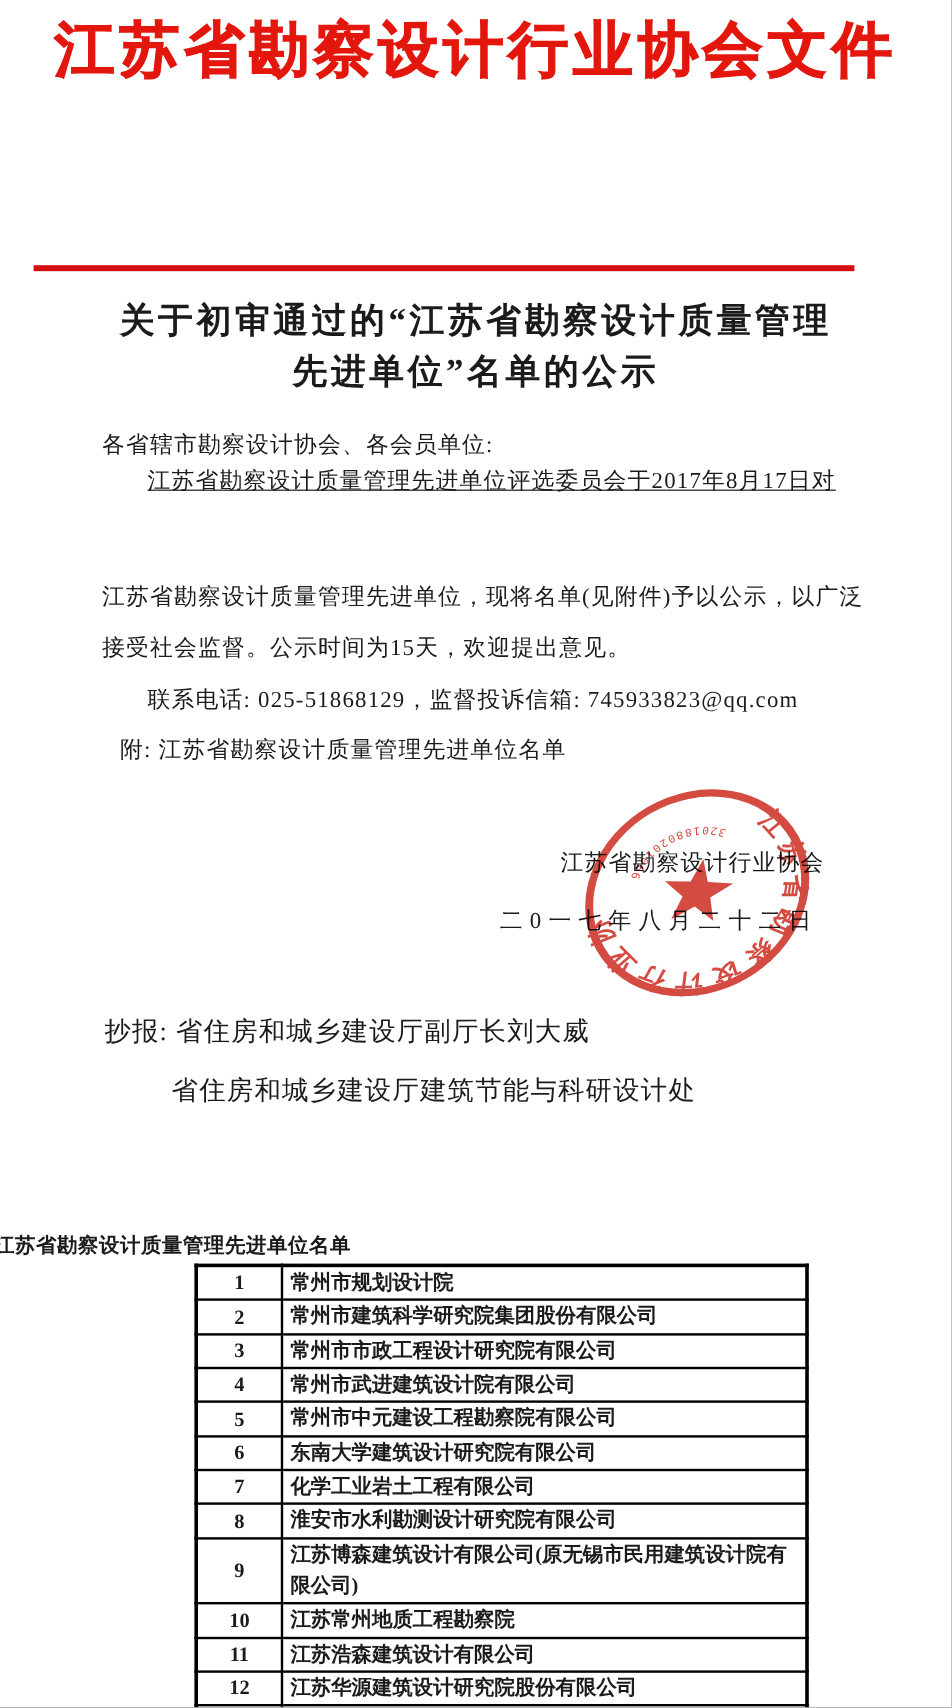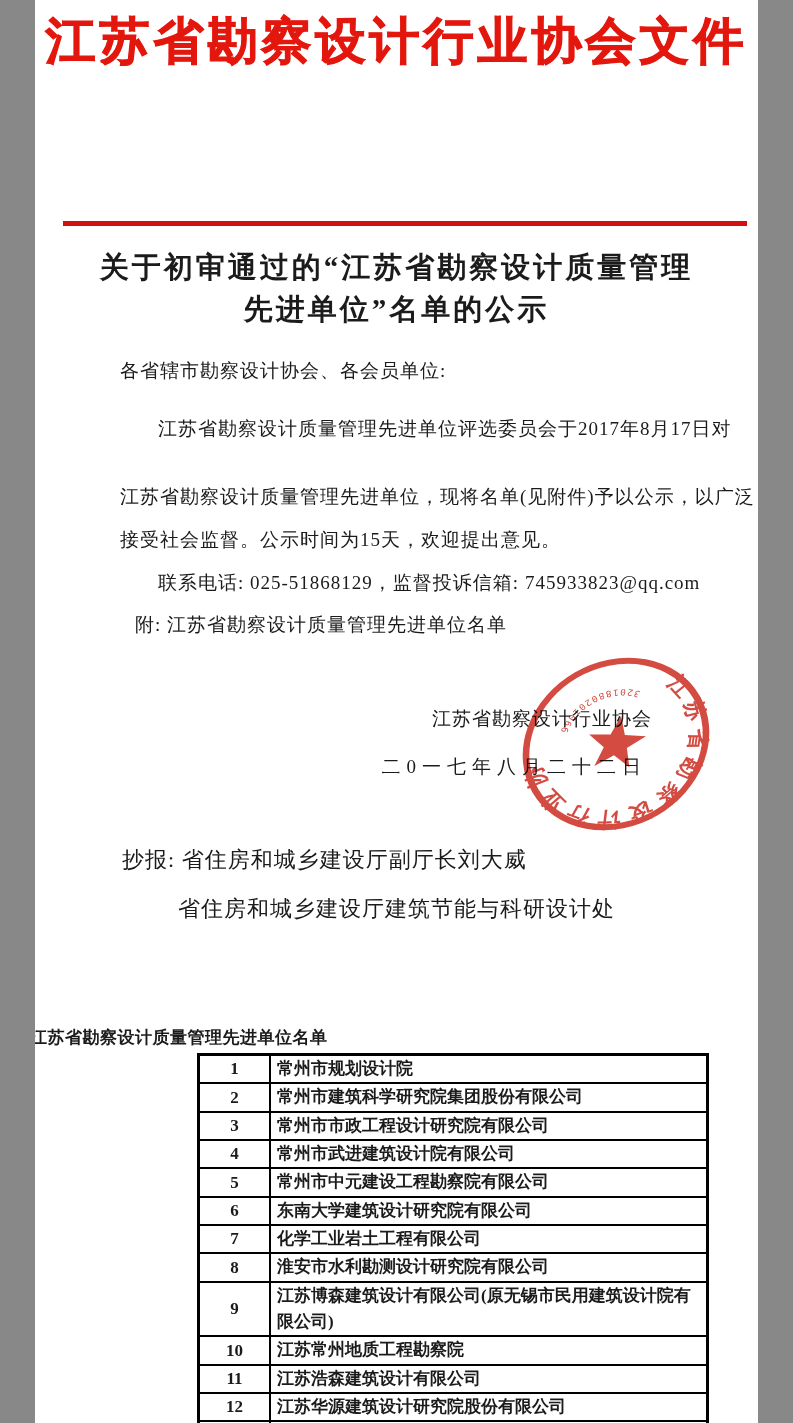--- a/index.html
+++ b/index.html
@@ -1,18 +1,18 @@
 <!DOCTYPE html>
 <html><head>
 <meta charset="utf-8">
 <style>
   html,body{margin:0;padding:0;background:#888;}
   .page{
     position:relative;
-    width:723px;height:1423px;
+    width:793px;height:1423px;
     margin:0 auto;
     background:#ffffff;
     overflow:hidden;
     font-family:"Liberation Serif","DejaVu Serif",serif;
     color:#1b1b1b;
   }
   .abs{position:absolute;white-space:nowrap;}
   .banner{
     top:8px;left:0;width:100%;
     text-align:center;
@@ -66,21 +66,21 @@
 <div class="page">
 
   <div class="abs banner">江苏省勘察设计行业协会文件</div>
 
   <div class="abs redline"></div>
 
   <div class="abs doc-title t1">关于初审通过的“江苏省勘察设计质量管理</div>
   <div class="abs doc-title t2">先进单位”名单的公示</div>
 
   <div class="abs body-line" style="top:358px;left:85px;">各省辖市勘察设计协会、各会员单位:</div>
-  <div class="abs body-line" style="top:416px;left:123px;">江苏省勘察设计质量管理先进单位评选委员会于2017年8月17日对</div>
+  <div class="abs body-line" style="top:388px;left:123px;text-decoration:underline;">江苏省勘察设计质量管理先进单位评选委员会于2017年8月17日对</div>
   <div class="abs body-line" style="top:484px;left:85px;">江苏省勘察设计质量管理先进单位，现将名单(见附件)予以公示，以广泛</div>
   <div class="abs body-line" style="top:527px;left:85px;">接受社会监督。公示时间为15天，欢迎提出意见。</div>
   <div class="abs body-line" style="top:570px;left:123px;">联系电话: 025-51868129，监督投诉信箱: 745933823@qq.com</div>
   <div class="abs body-line" style="top:612px;left:85px;margin-left:15px;">附: 江苏省勘察设计质量管理先进单位名单</div>
 
   <div class="abs sig" style="top:706px;right:106px;">江苏省勘察设计行业协会</div>
   <div class="abs sig date" style="top:754px;right:111px;">二0一七年八月二十二日</div>
 
   <div class="abs seal-wrap">
     <svg width="206" height="176" viewBox="0 0 210 210" preserveAspectRatio="none">

